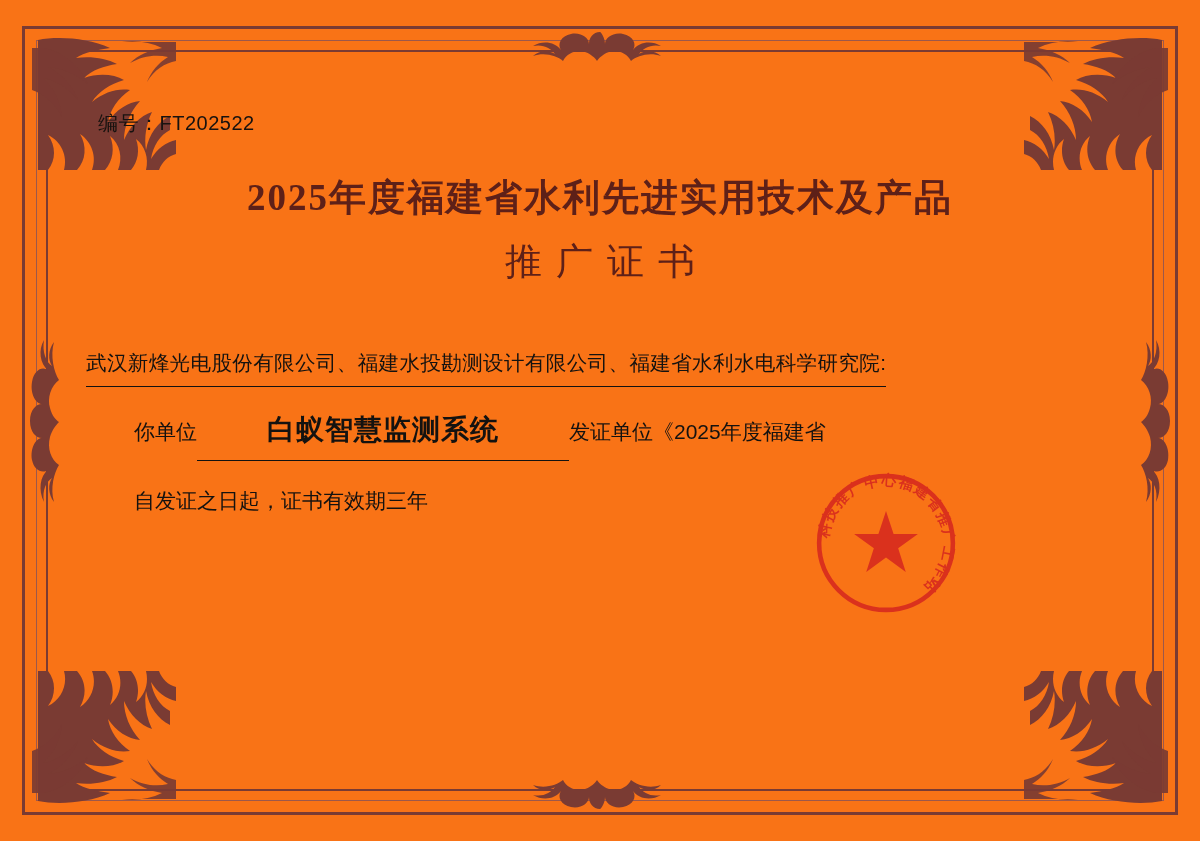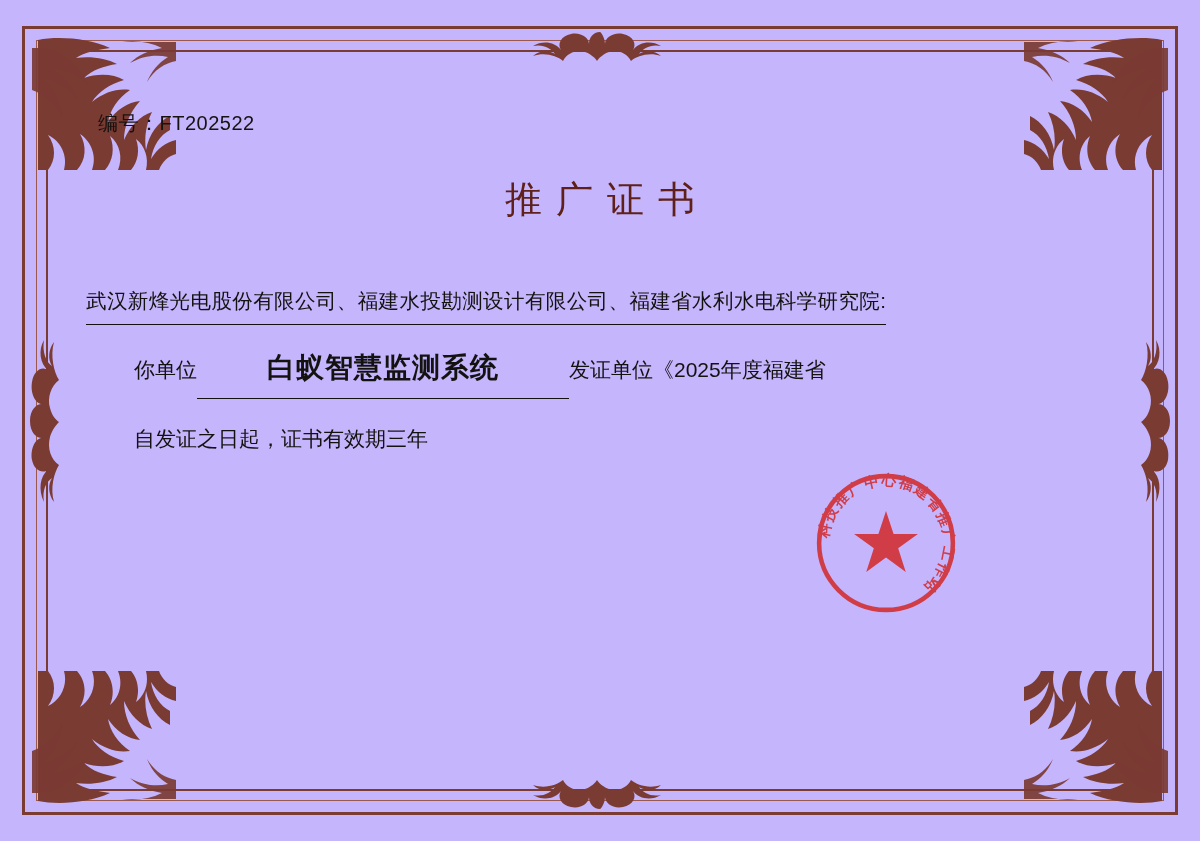--- a/index.html
+++ b/index.html
@@ -11,21 +11,21 @@
     width: 1200px;
     height: 841px;
     font-family: "Liberation Serif", serif;
     overflow: hidden;
   }
 
   .certificate {
     position: relative;
     width: 1200px;
     height: 841px;
-    background: #c4b5fd;
+    background: #f97316;
     box-sizing: border-box;
   }
 
   
   .border-layer {
     position: absolute;
     inset: 0;
     pointer-events: none;
   }
   .frame-outer {
@@ -254,20 +254,21 @@
     </div>
   </div>
 
   <div class="content">
 
     <div class="serial">
       <span>编号：</span><span>FT202522</span>
     </div>
 
     <div class="title-block">
+      <div class="title-line1">2025年度福建省水利先进实用技术及产品</div>
       <div class="title-line2">推广证书</div>
     </div>
 
     <div class="body-block">
       <div class="recipients">武汉新烽光电股份有限公司、福建水投勘测设计有限公司、福建省水利水电科学研究院:</div>
 
       <div class="para">
         <span class="indent"></span><span>你单位</span><span class="blank-fill">白蚁智慧监测系统</span><span>发证单位《2025年度福建省</span>
       </div>
 

